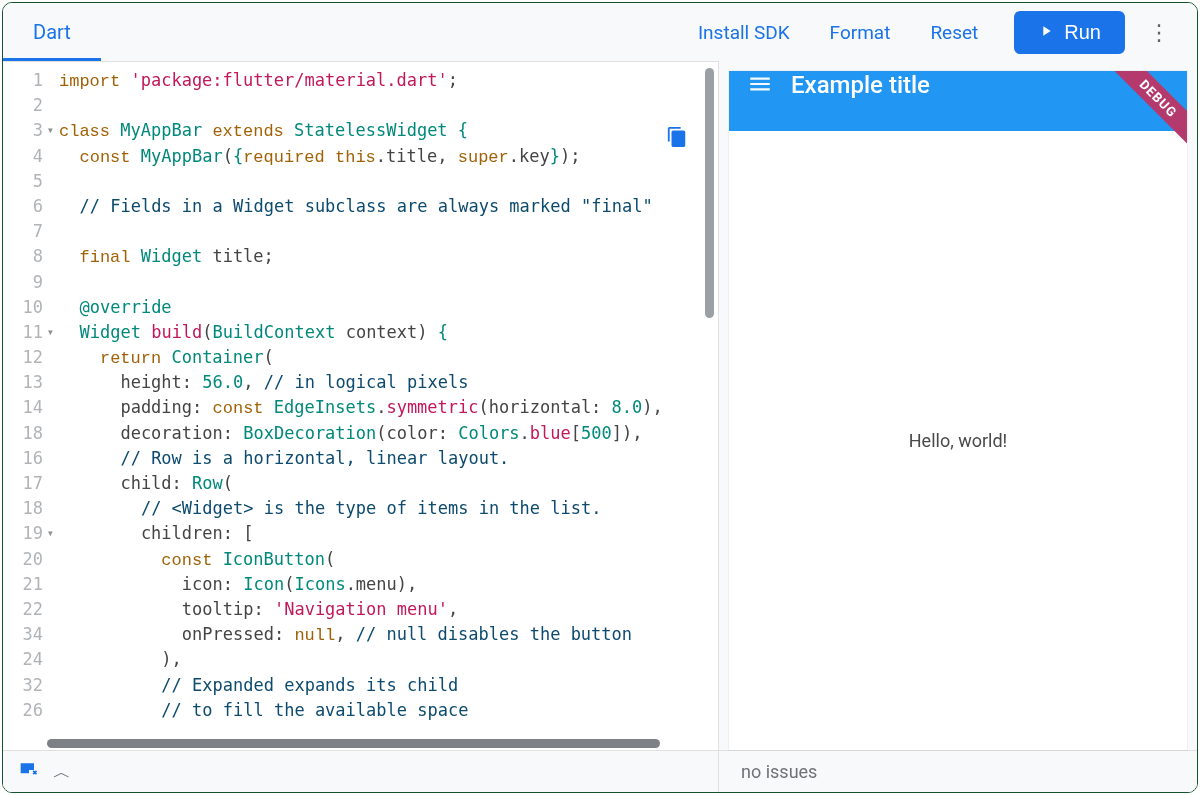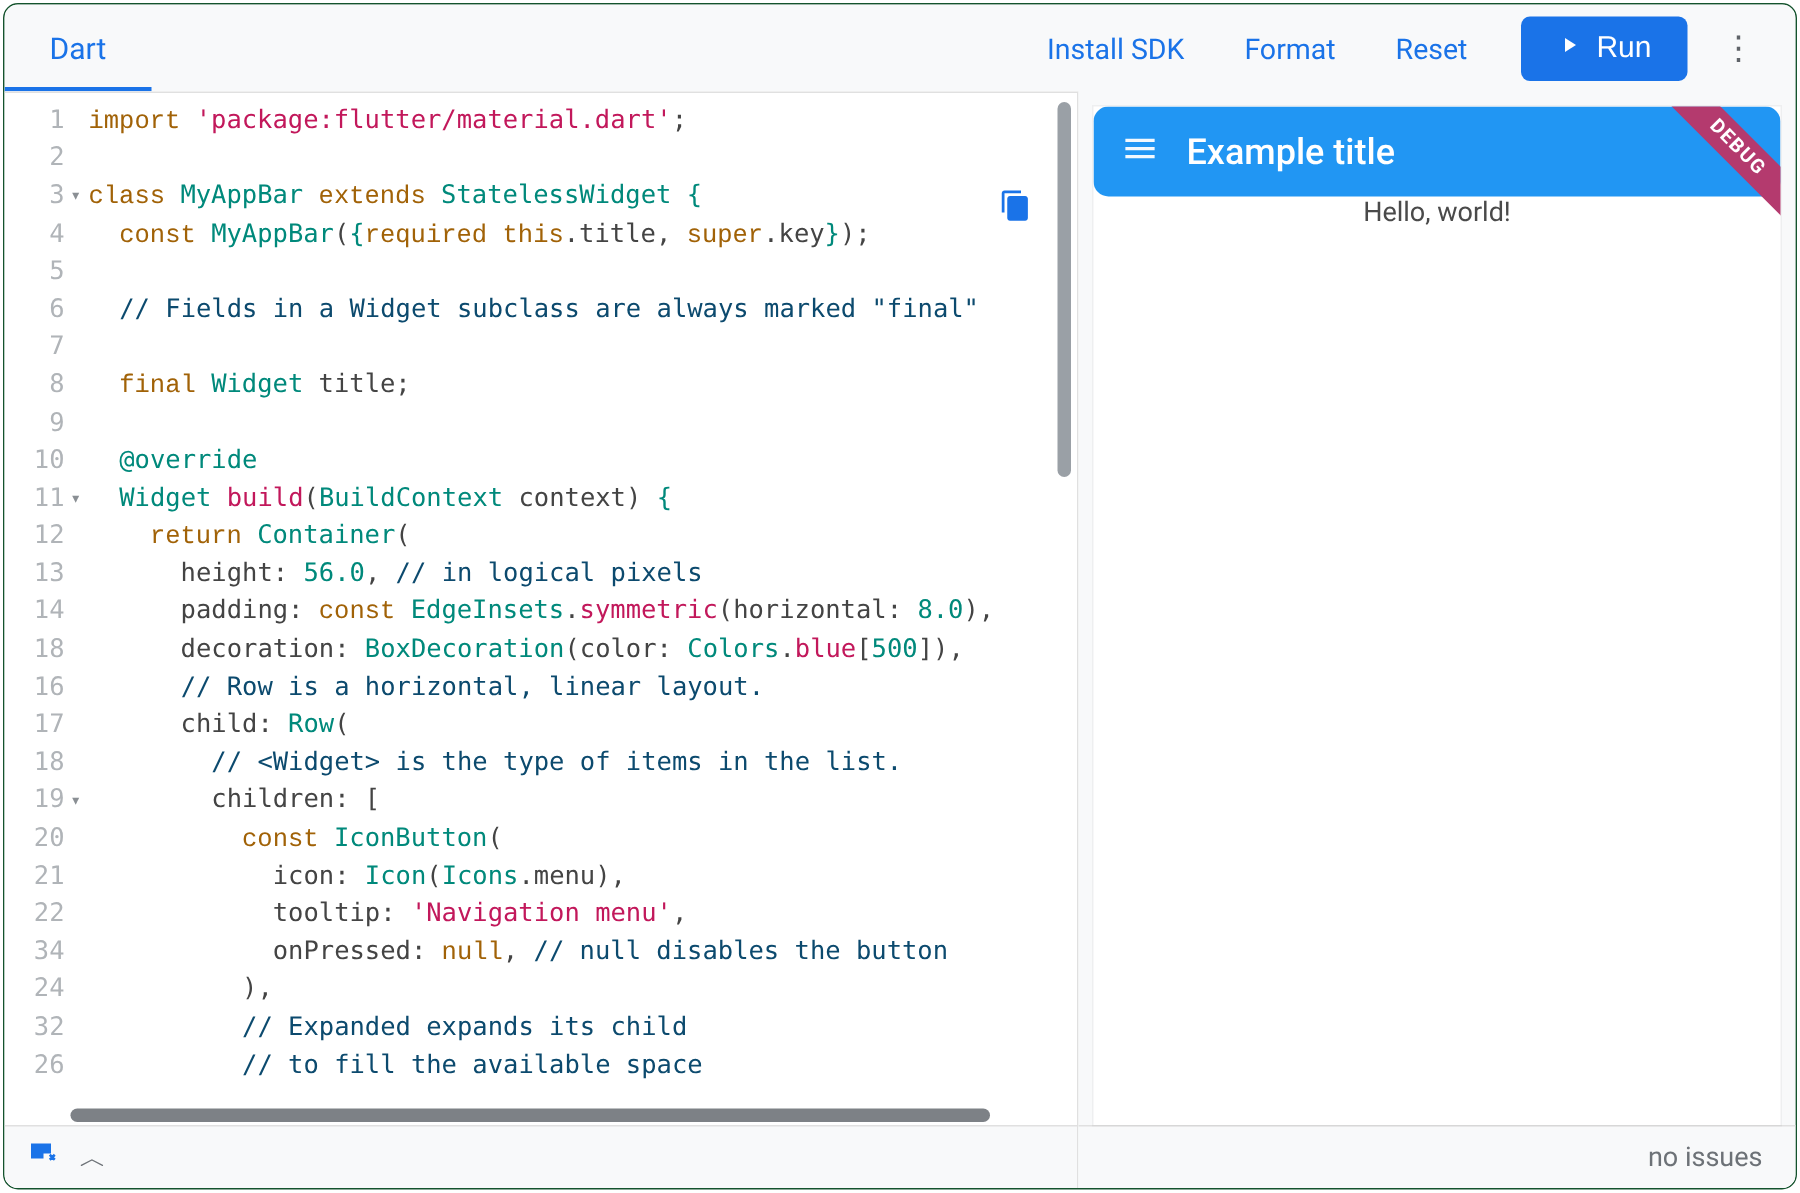--- a/index.html
+++ b/index.html
@@ -194,57 +194,56 @@
     display: flex;
     flex-direction: column;
     box-shadow: 0 0 0 1px rgba(0,0,0,0.04);
     position: relative;
     overflow: hidden;
   }
   .appbar {
     height: 60px;
     background: #2196f3;
     display: flex;
-    align-items: center;
+    align-items: flex-start;
     padding: 0 18px;
     gap: 18px;
     color: #fff;
-    border-radius: 10px;
   }
   .appbar .ham {
     cursor: default;
   }
   .appbar .ham svg { width: 26px; height: 26px; fill: #fff; opacity: 0.95; }
   .appbar .title {
     font-size: 24px;
     font-weight: 500;
   }
   .preview-body {
     flex: 1;
     display: flex;
+    align-items: center;
     justify-content: center;
     color: #4a4a4a;
     font-size: 18px;
   }
   .debug-banner {
     position: absolute;
     top: 16px; right: -38px;
     background: #b43a6e;
     color: #fff;
     font-size: 13px;
     font-weight: 700;
     letter-spacing: 1px;
     padding: 4px 44px;
     transform: rotate(45deg);
   }
   .status-bar {
     height: 42px;
     display: flex;
     align-items: center;
-    justify-content: flex-end;
     padding: 0 22px;
     color: #6d7277;
     font-size: 18px;
     border-top: 1px solid #e0e0e0;
     background: #f8f9fa;
   }
 </style>
 </head>
 <body>
 

